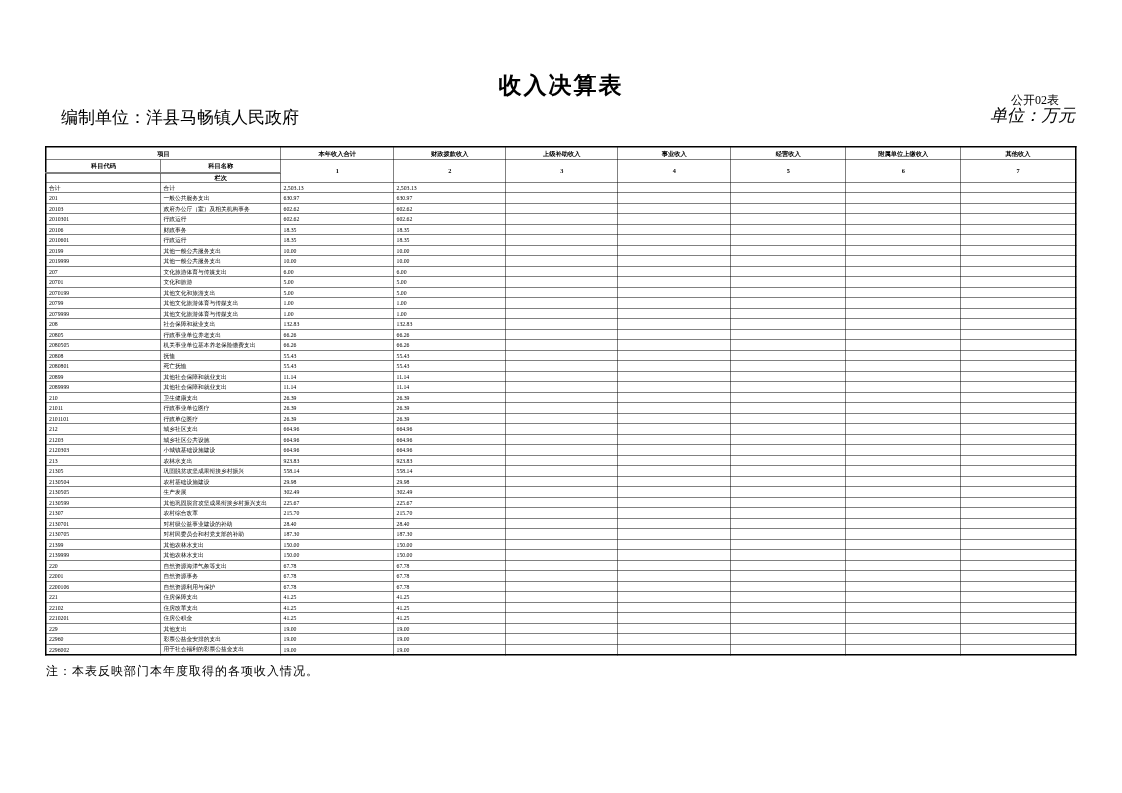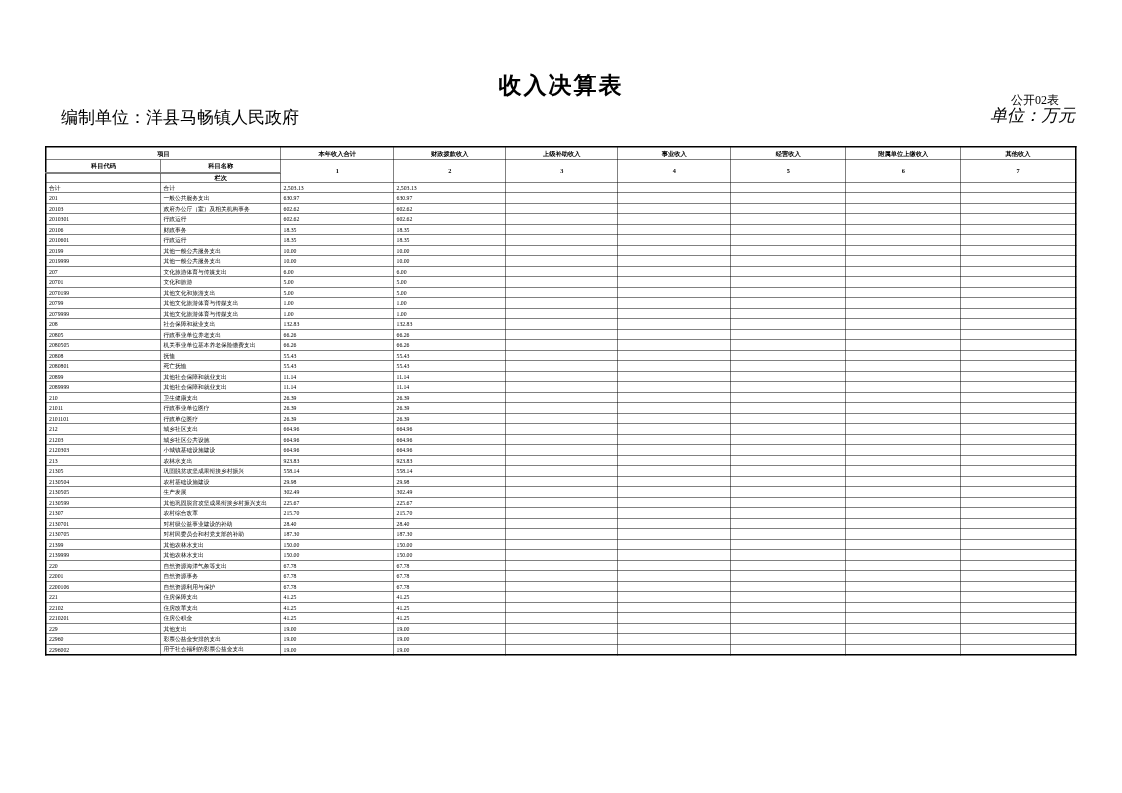--- a/index.html
+++ b/index.html
@@ -614,14 +614,15 @@
             <td></td>
             <td></td>
             <td></td>
             <td></td>
             <td></td>
           </tr>
         </tbody>
     </table>
   </div>
 
+  <div class="note">注：本表反映部门本年度取得的各项收入情况。</div>
 
 </div>
 
 </body></html>

